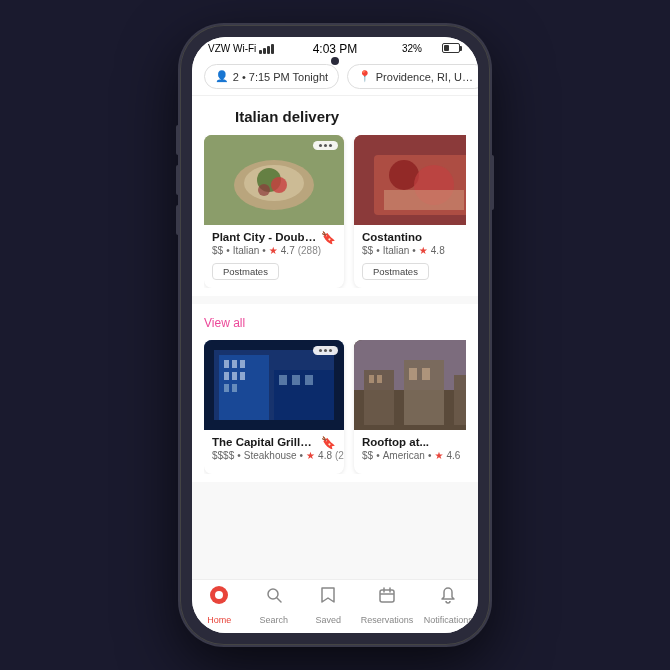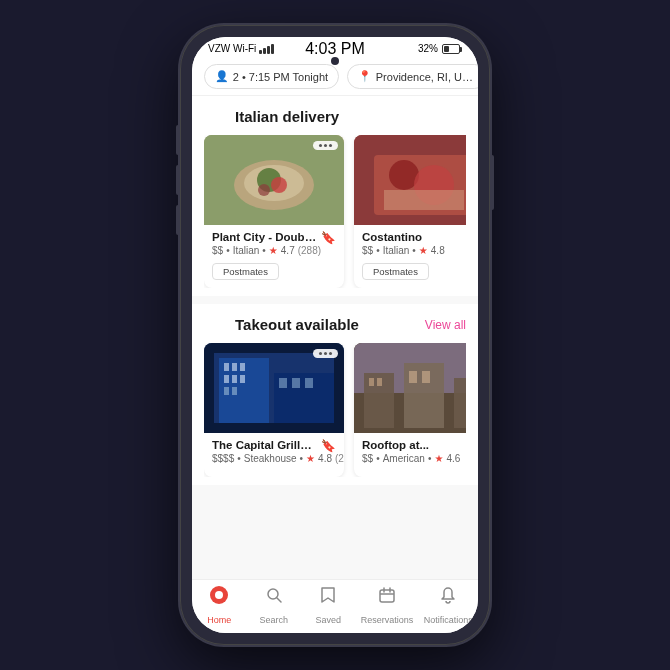--- a/index.html
+++ b/index.html
@@ -62,21 +62,21 @@
       padding: 6px 16px 4px;
       display: flex;
       justify-content: space-between;
       align-items: center;
       font-size: 11px;
       font-weight: 400;
       flex-shrink: 0;
     }
 
     .status-left { display: flex; align-items: center; gap: 3px; }
-    .status-right { display: flex; align-items: flex-end; gap: 4px; }
+    .status-right { display: flex; align-items: flex-start; gap: 20px; }
 
     .camera-notch {
       position: absolute;
       top: 20px;
       left: 50%;
       transform: translateX(-50%);
       width: 8px;
       height: 8px;
       background: #2a2a3a;
       border-radius: 50%;
@@ -323,21 +323,21 @@
     <div class="status-bar">
       <div class="status-left">
         <span style="font-size:10px;">VZW Wi-Fi</span>
         <div class="wifi-bars">
           <div class="wifi-bar" style="height:4px;"></div>
           <div class="wifi-bar" style="height:6px;"></div>
           <div class="wifi-bar" style="height:8px;"></div>
           <div class="wifi-bar" style="height:10px;"></div>
         </div>
       </div>
-      <span style="font-size:16px; position:absolute; left:50%; transform:translateX(-50%);">4:03 PM</span>
+      <span style="font-size:12px; position:absolute; left:50%; transform:translateX(-50%);">4:03 PM</span>
       <div class="status-right">
         <span style="font-size:10px;">32%</span>
         <div class="battery-icon">
           <div class="battery-body">
             <div class="battery-fill"></div>
           </div>
           <div class="battery-tip"></div>
         </div>
       </div>
     </div>
@@ -418,21 +418,20 @@
               </div>
               <div class="delivery-badge">Postmates</div>
             </div>
           </div>
 
         </div>
       </div>
 
       <div class="section">
         <div class="section-header">
-          <span class="section-title">Takeout available</span>
           <span class="view-all">View all</span>
         </div>
         <div class="cards-row">
 
           <div class="card">
             <div class="card-img-placeholder img-building">
               <svg width="140" height="90" viewBox="0 0 140 90" style="position:absolute;top:0;left:0;">
                 <rect width="140" height="90" fill="#0a1a3a"></rect>
                 <rect x="10" y="10" width="120" height="70" fill="#1a3a7a" opacity="0.8"></rect>
                 <rect x="15" y="15" width="50" height="65" fill="#1a4a9a" opacity="0.9"></rect>

